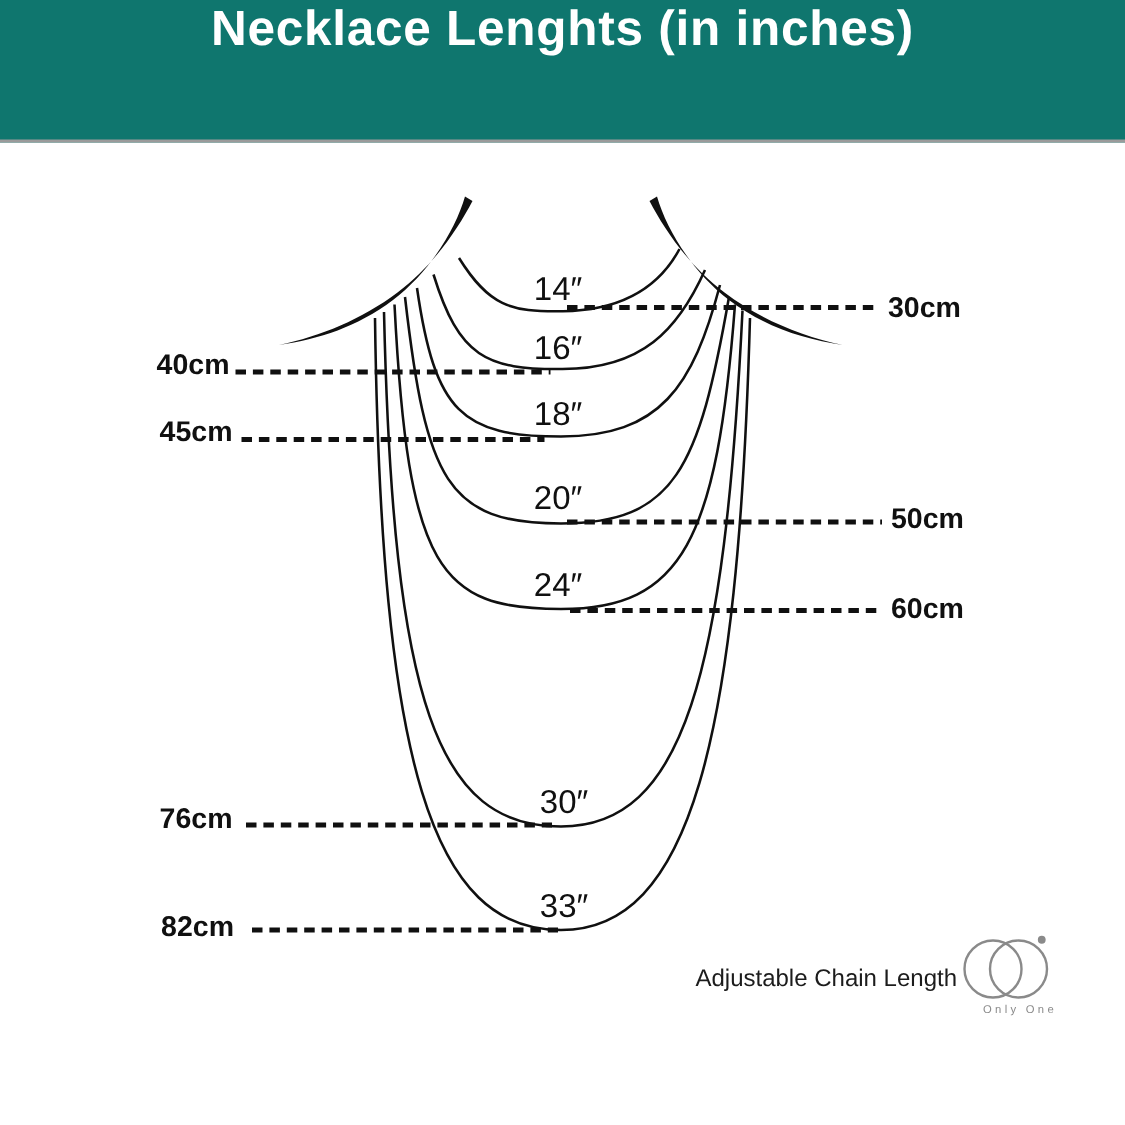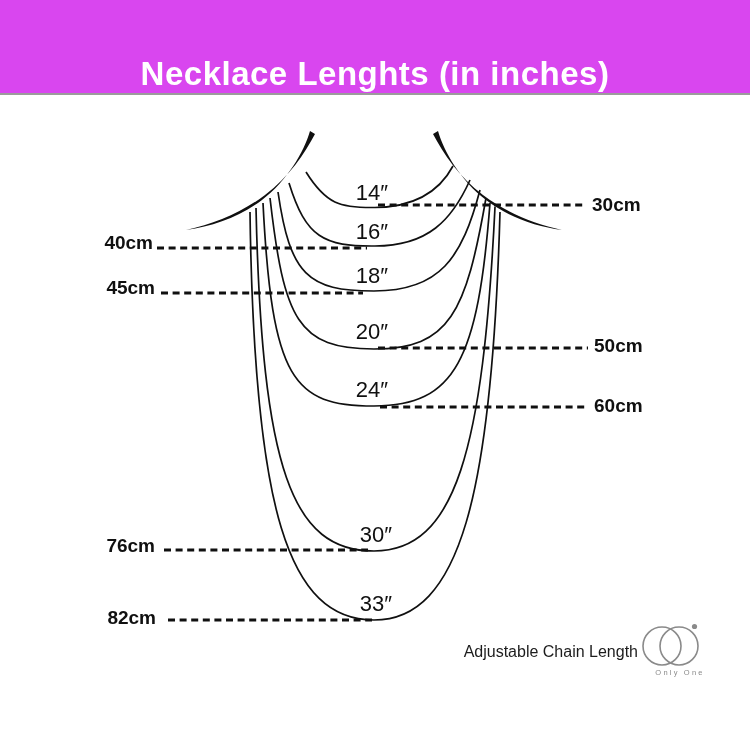--- a/index.html
+++ b/index.html
@@ -2,22 +2,22 @@
 <html><head>
 <meta charset="utf-8">
 <style>
   html,body{margin:0;padding:0;}
   body{
     width:750px;height:750px;position:relative;background:#ffffff;
     font-family:"Liberation Sans",sans-serif;overflow:hidden;
   }
   .banner{
     position:absolute;top:0;left:0;width:750px;height:95px;
-    background:#d946ef;border-bottom:2px solid #9b9b9b;
-    display:flex;align-items:flex-end;justify-content:center;box-sizing:border-box;
+    background:#0f766e;border-bottom:2px solid #9b9b9b;
+    display:flex;align-items:flex-start;justify-content:center;box-sizing:border-box;
   }
   .banner h1{
     margin:0;color:#ffffff;font-size:33px;font-weight:bold;letter-spacing:0.5px;
   }
   svg.diagram{position:absolute;top:0;left:0;}
   .chain{fill:none;stroke:#101010;stroke-width:1.7;}
   .collar{fill:#101010;stroke:none;}
   .dash{stroke:#101010;stroke-width:3.2;stroke-dasharray:7 4.6;fill:none;}
   .inch{font-size:22px;fill:#101010;text-anchor:middle;}
   .cm{font-size:19px;font-weight:bold;fill:#101010;}

